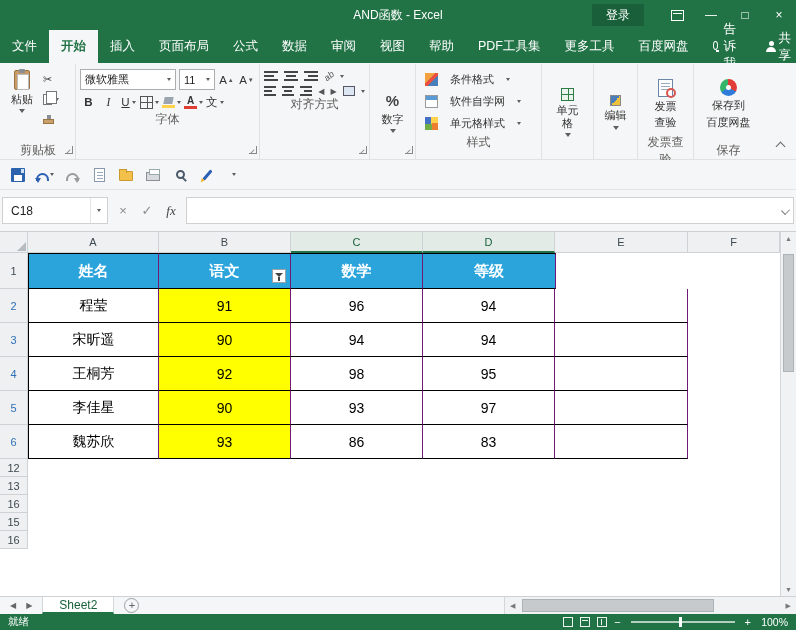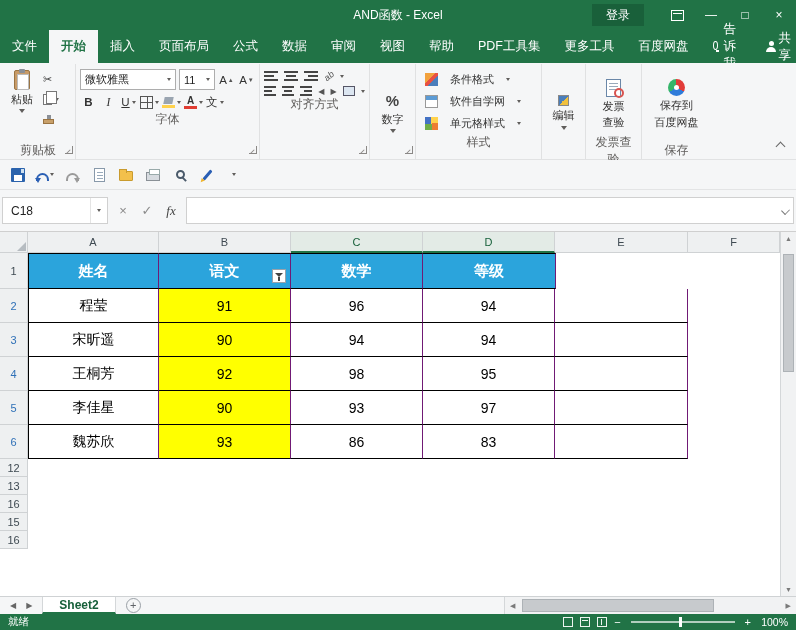--- a/index.html
+++ b/index.html
@@ -161,21 +161,21 @@
 
 
 .vscroll{position:absolute;top:232px;right:0;width:16px;height:364px;background:#f1f2f3;border-left:1px solid #d4d7d9;font-size:7px;color:#7a7a7a}
 .vs-up{position:absolute;top:3px;left:0;right:0;text-align:center}
 .vs-dn{position:absolute;bottom:3px;left:0;right:0;text-align:center}
 .vthumb{position:absolute;left:2px;top:22px;width:11px;height:118px;background:#c7cacd;border:1px solid #adb2b6}
 
 
 .sheetbar{position:absolute;top:596px;left:0;right:0;height:18px;background:#f5f6f7;border-top:1px solid #cfd2d4;display:flex;align-items:stretch;font-size:11px}
 .snav{display:flex;align-items:center;gap:10px;padding:0 10px;color:#666;font-size:8px}
-.sheettab{display:flex;align-items:center;padding:0 16px;background:#fff;border-left:1px solid #d4d7d9;border-right:1px solid #d4d7d9;border-bottom:2px solid #217346;color:#17603a;font-weight:bold;font-size:12px}
+.sheettab{display:flex;align-items:center;padding:0 16px;background:#fff;border-left:1px solid #d4d7d9;border-right:1px solid #d4d7d9;border-bottom:2px solid #217346;color:#17603a;font-weight:normal;font-size:12px}
 .addsheet{align-self:center;width:15px;height:15px;margin-left:10px;border-radius:50%;border:1px solid #9aa0a6;color:#5f6368;display:flex;align-items:center;justify-content:center;font-size:11px;line-height:1}
 .hscroll{margin-left:auto;width:292px;position:relative;background:#f1f2f3;border-left:1px solid #d4d7d9;display:flex;align-items:center;justify-content:space-between;padding:0 5px;font-size:7px;color:#7a7a7a}
 .hthumb{position:absolute;left:17px;top:2px;bottom:2px;width:192px;background:#c7cacd;border:1px solid #adb2b6}
 
 
 .statusbar{position:absolute;top:614px;left:0;right:0;height:16px;background:#217346;color:#fff;display:flex;align-items:center;font-size:10.5px;padding:0 8px}
 .sb-right{margin-left:auto;display:flex;align-items:center;gap:7px}
 .vicon{width:10px;height:10px;border:1px solid #fff;opacity:.92;position:relative}
 .vicon.v2::before{content:"";position:absolute;left:1px;right:1px;top:2px;height:1px;background:#fff}
 .vicon.v3::before{content:"";position:absolute;left:3px;top:1px;bottom:1px;width:1px;background:#fff}
@@ -384,20 +384,27 @@
         </div>
         <div class="stylerow">
           <span class="ic-cs"></span>
           <span>单元格样式</span>
           <span class="caret sm"></span>
         </div>
       </div>
       <div class="glabel">样式</div>
     </div>
 
+    <div class="group" style="width:52px">
+      <div class="bigbtn" style="flex:1">
+        <span class="ic-cells"></span>
+        <span>单元格</span>
+        <span class="caret"></span>
+      </div>
+    </div>
 
     <div class="group" style="width:44px">
       <div class="bigbtn" style="flex:1">
         <span class="ic-edit"></span>
         <span>编辑</span>
         <span class="caret"></span>
       </div>
     </div>
 
     <div class="group" style="width:56px">

